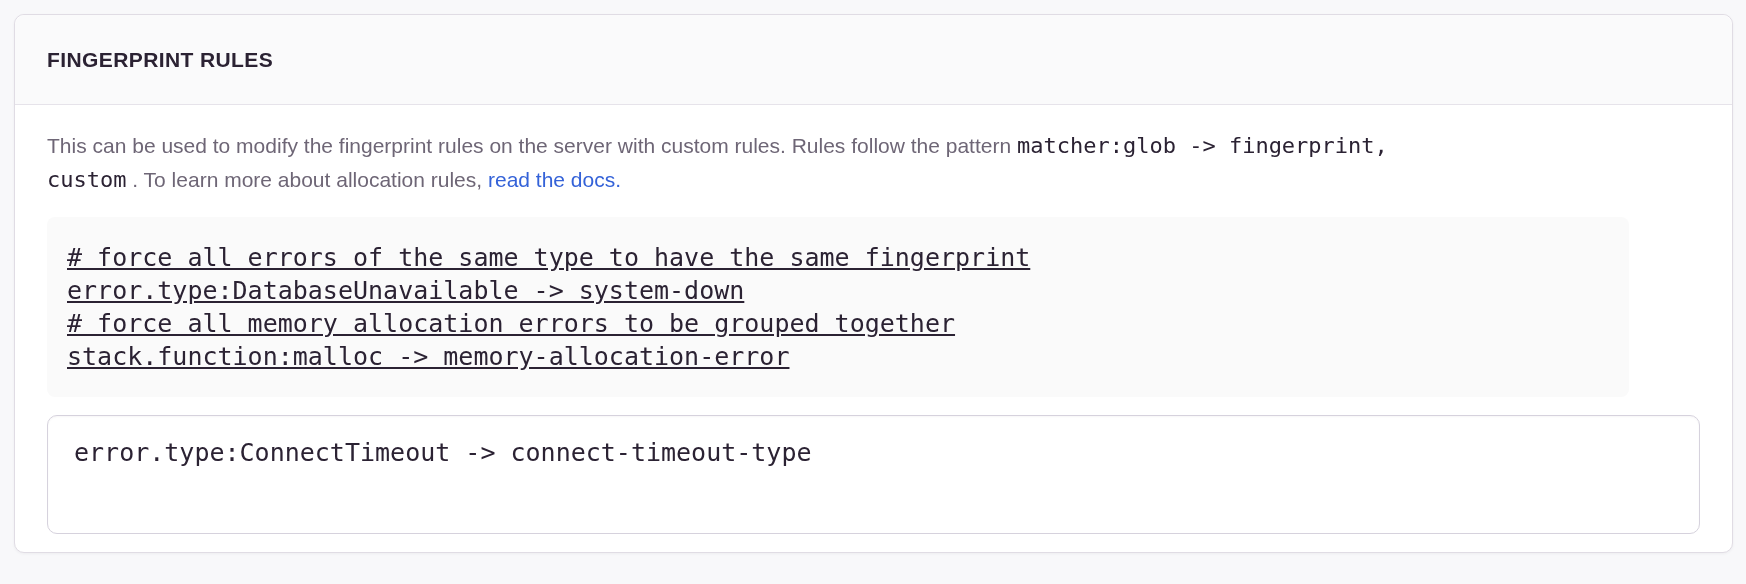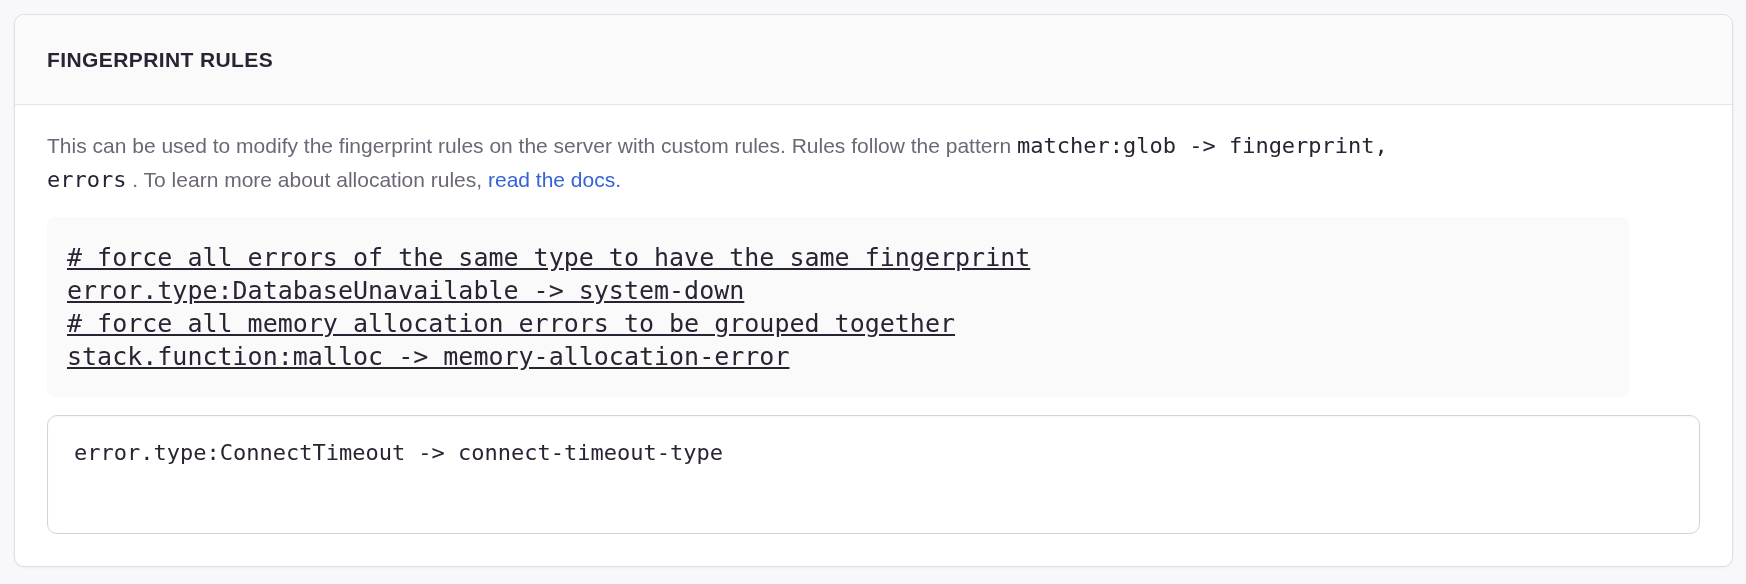--- a/index.html
+++ b/index.html
@@ -27,21 +27,21 @@
     border-bottom: 1px solid #e6e3ea;
     border-radius: 10px 10px 0 0;
   }
   .panel-title {
     font-size: 21px;
     font-weight: bold;
     letter-spacing: 0.4px;
     color: #2b2233;
   }
   .panel-body {
-    padding: 24px 32px 32px 32px;
+    padding: 24px 32px 18px 32px;
   }
   .description {
     font-size: 21px;
     line-height: 34px;
     color: #6e6676;
     margin-bottom: 20px;
   }
   .inline-code {
     font-family: "DejaVu Sans Mono", "Liberation Mono", monospace;
     font-size: 22px;
@@ -68,39 +68,39 @@
   }
   .rules-textarea {
     display: block;
     width: 100%;
     height: 119px;
     background: #ffffff;
     border: 1.5px solid #d6d2dd;
     border-radius: 10px;
     padding: 20px 26px;
     font-family: "DejaVu Sans Mono", "Liberation Mono", monospace;
-    font-size: 22px;
+    font-size: 25px;
     line-height: 33px;
     color: #2b2233;
     resize: none;
     outline: none;
     box-shadow: inset 0 1px 2px rgba(43, 34, 51, 0.04);
     white-space: pre;
     overflow: hidden;
   }
 </style>
 </head>
 <body>
 
 <div class="panel">
   <div class="panel-header">
     <span class="panel-title">FINGERPRINT RULES</span>
   </div>
   <div class="panel-body">
-    <p class="description"><span>This can be used to modify the fingerprint rules on the server with custom rules. Rules follow the pattern </span><span class="inline-code">matcher:glob -&gt; fingerprint,</span><br><span class="inline-code">errors</span><span> . To learn more about allocation rules, </span><a class="doc-link">read the docs.</a></p>
+    <p class="description"><span>This can be used to modify the fingerprint rules on the server with custom rules. Rules follow the pattern </span><span class="inline-code">matcher:glob -&gt; fingerprint,</span><br><span class="inline-code">custom</span><span> . To learn more about allocation rules, </span><a class="doc-link">read the docs.</a></p>
 
     <div class="example-block"># force all errors of the same type to have the same fingerprint
 error.type:DatabaseUnavailable -&gt; system-down
 # force all memory allocation errors to be grouped together
 stack.function:malloc -&gt; memory-allocation-error</div>
 
     <textarea class="rules-textarea" spellcheck="false" style="">error.type:ConnectTimeout -&gt; connect-timeout-type</textarea>
   </div>
 </div>
 

